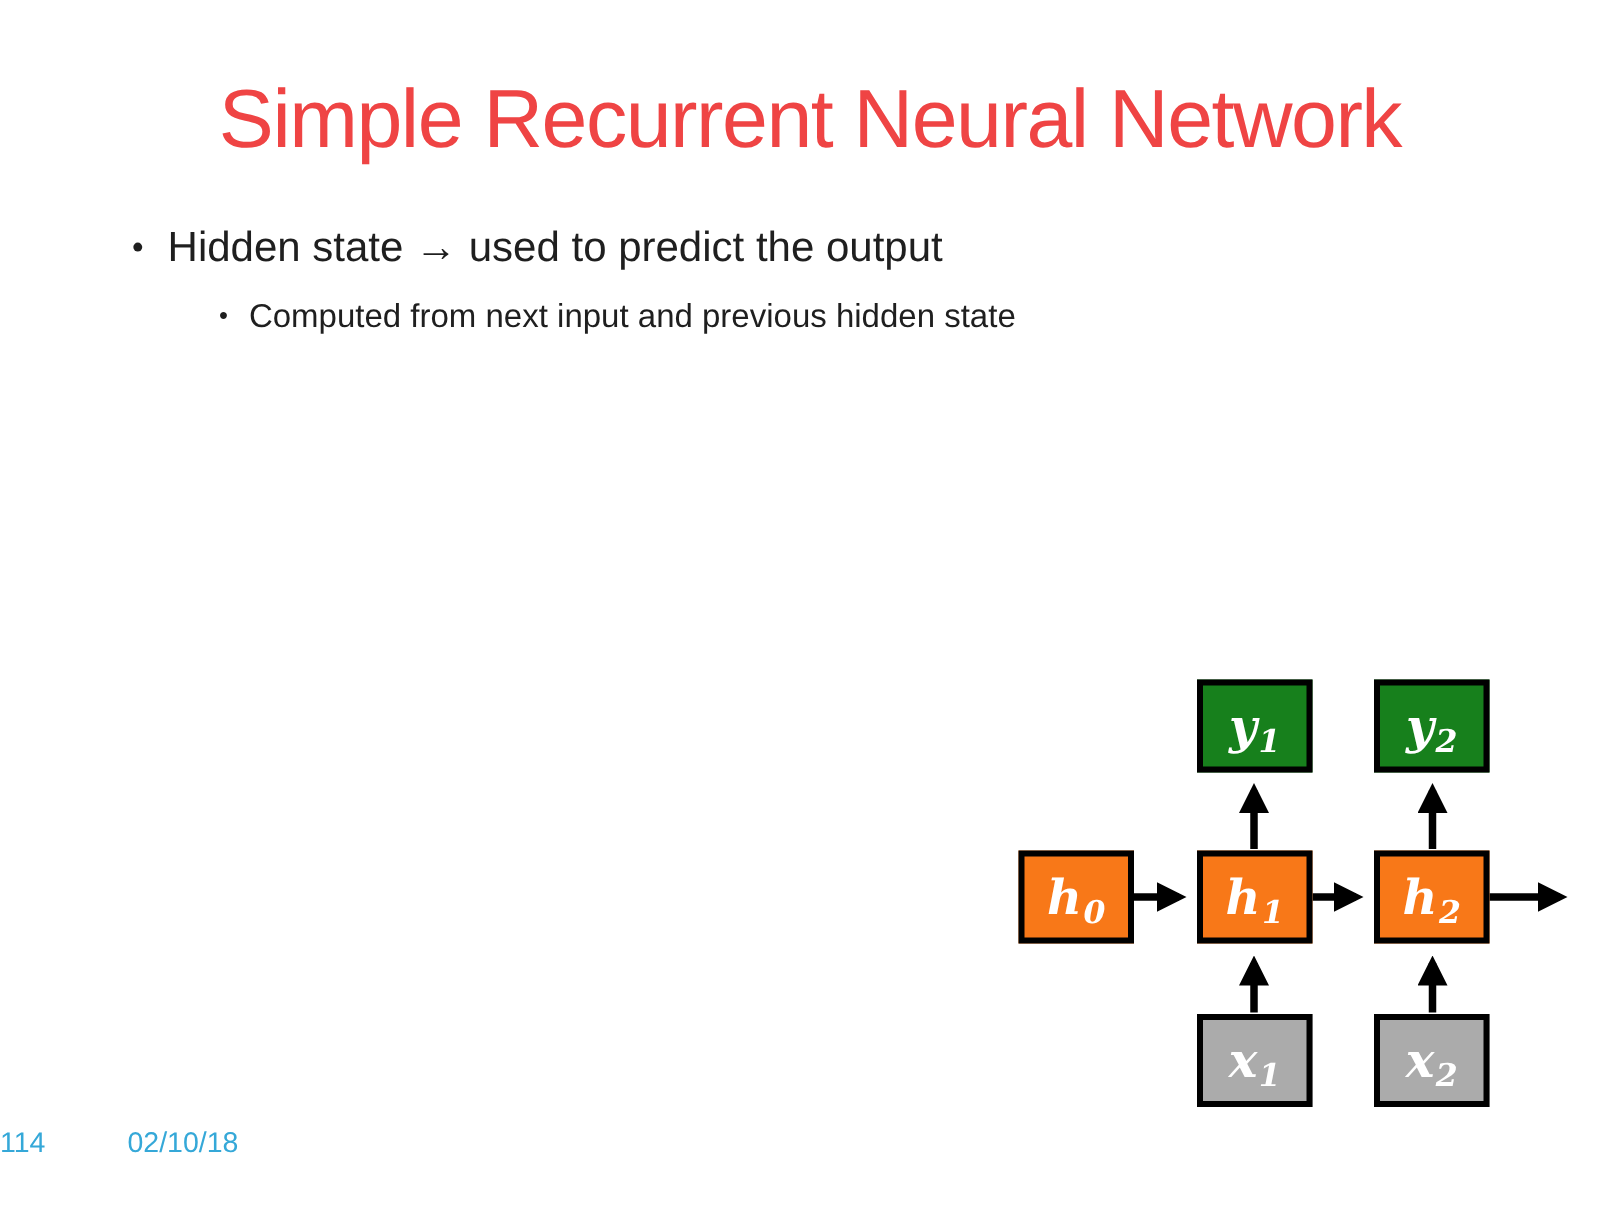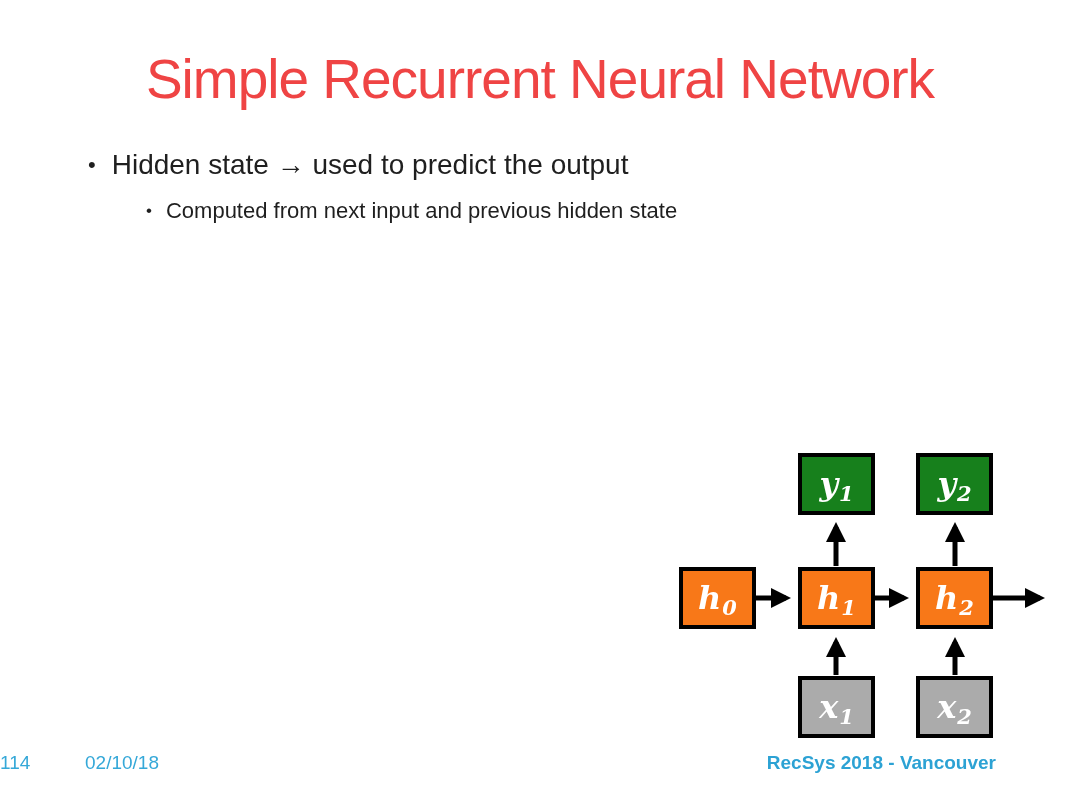--- a/index.html
+++ b/index.html
@@ -166,15 +166,14 @@
     </div>
     <div class="node node-input pos-x2">
       <span class="nb">x</span>
         <span class="ns">2</span>
     </div>
 
   </div>
 
   <div class="footer-date">02/10/18</div>
   <div class="footer-page">114</div>
-  <div class="footer-conf">RecSys 2018 - Vancouver</div>
 
 </div>
 
 </body></html>

